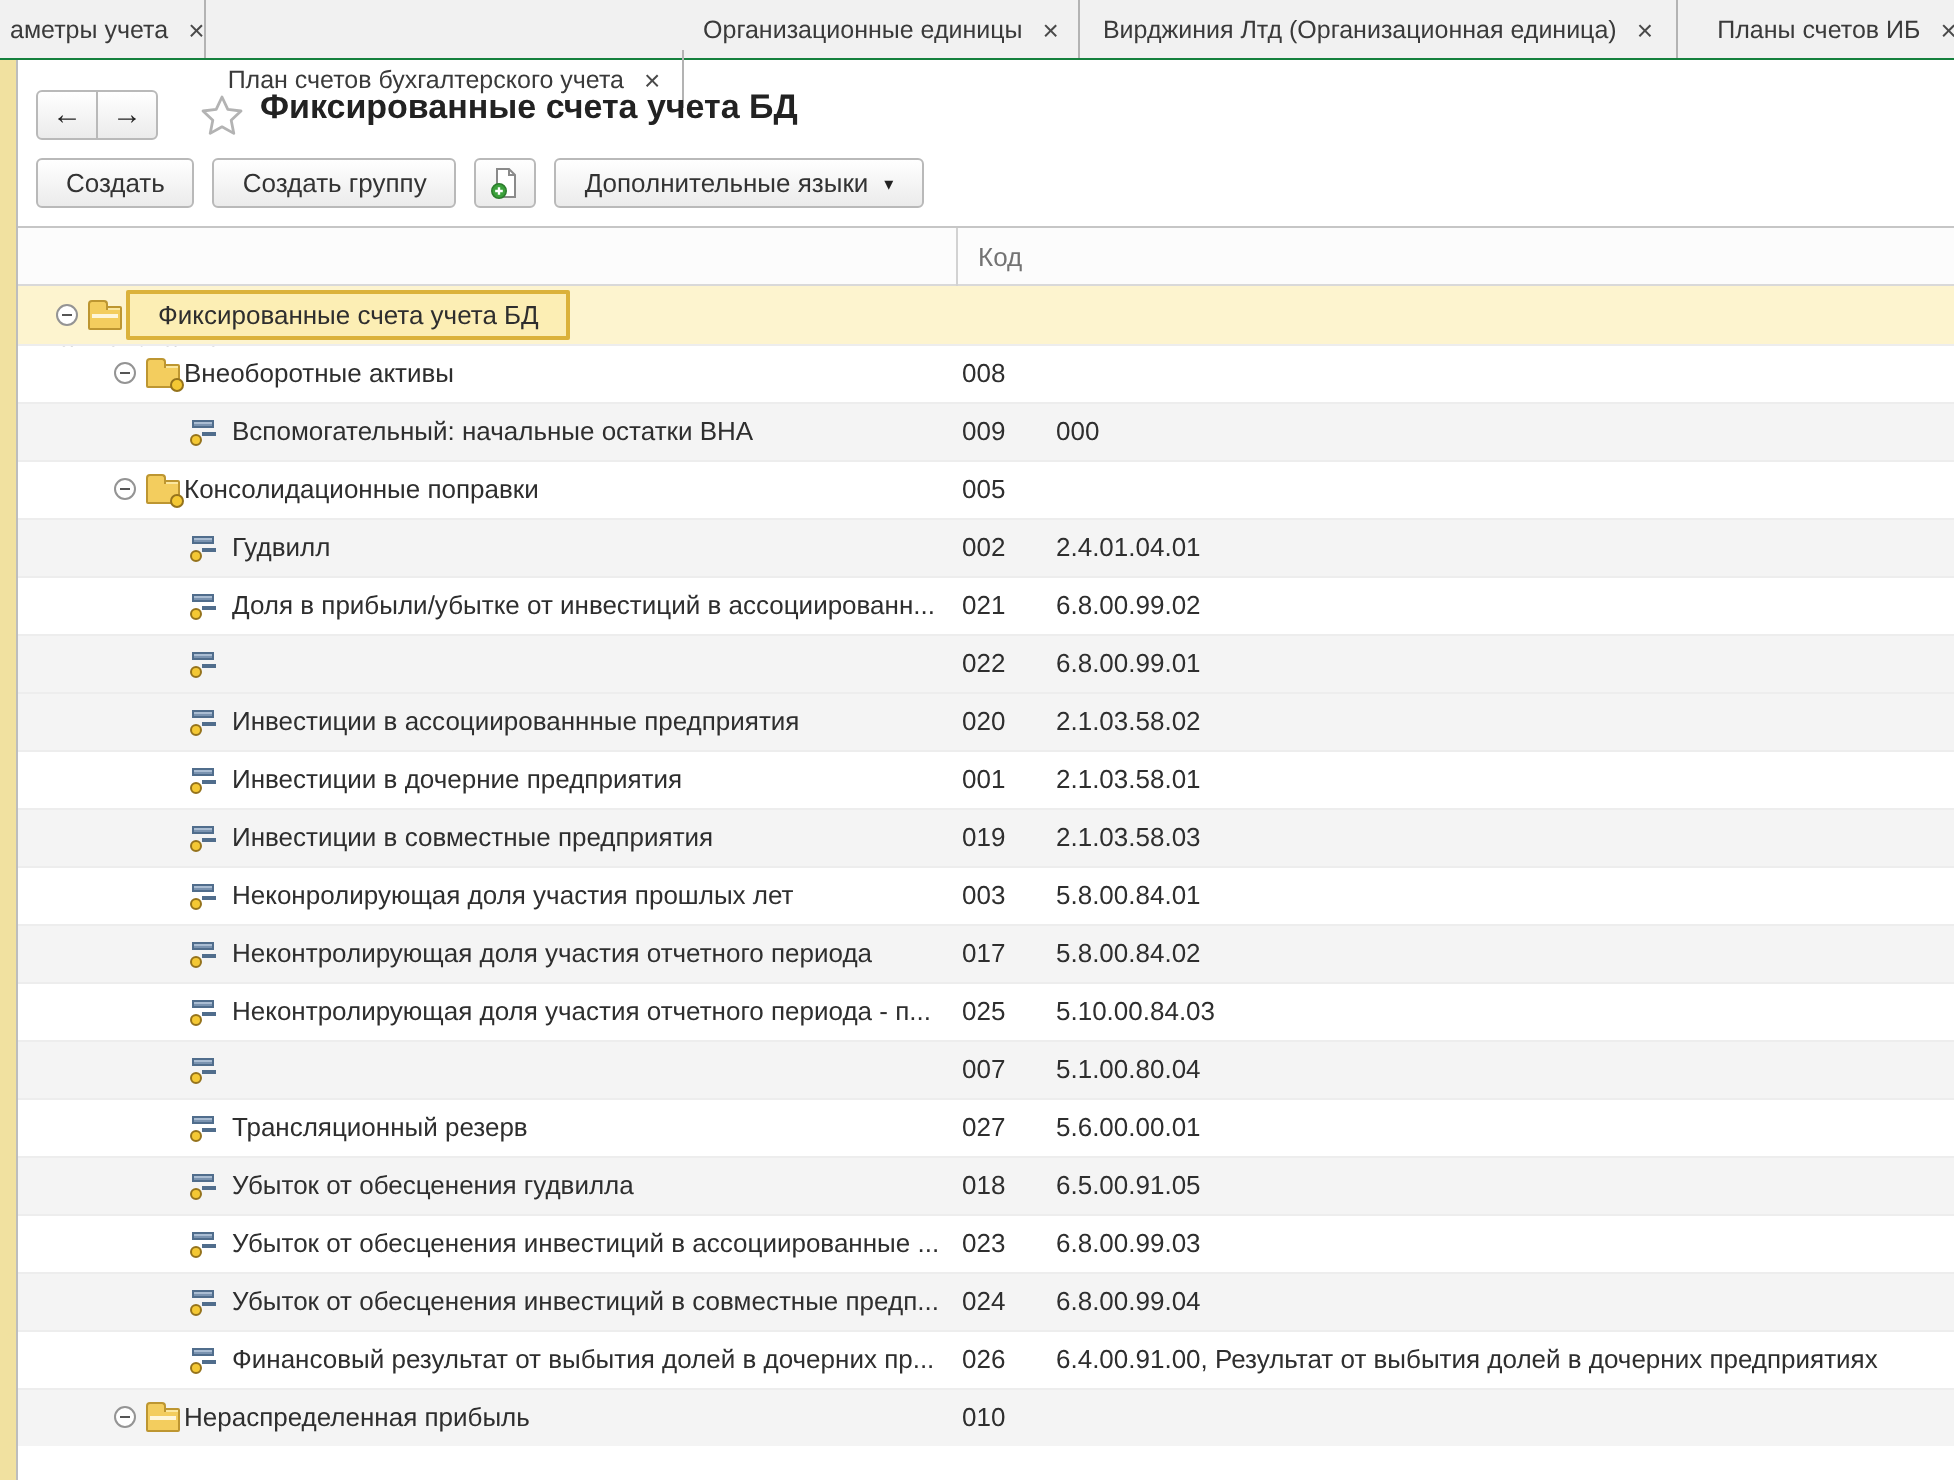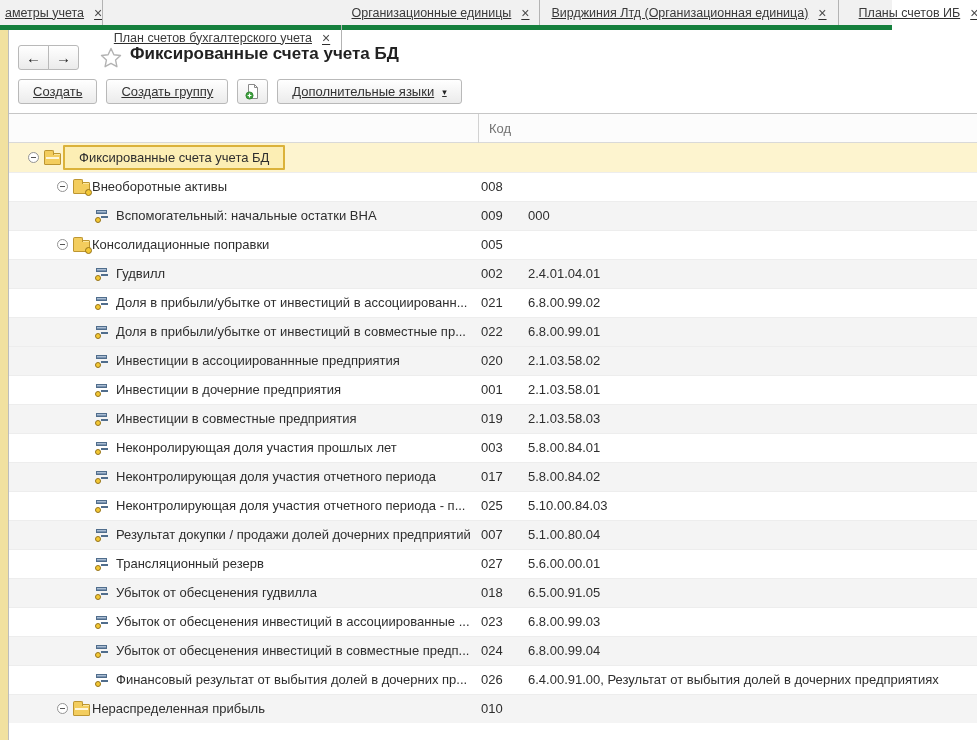--- a/index.html
+++ b/index.html
@@ -1,21 +1,21 @@
 <!DOCTYPE html>
 <html style="--accent-strip: #f1e1a0; --selection-bg: #fdf4cf; --selection-cell-bg: #fceeb4; --selection-border: #dbb23a; --stripe: #f4f4f4;"><head>
 <meta charset="utf-8">
 <style>
   * { margin:0; padding:0; box-sizing:border-box; }
   html,body { width:977px; height:740px; overflow:hidden; background:#fff;
               font-family:"Liberation Sans","DejaVu Sans",sans-serif; color:#2e2e2e; }
 
   
-  .tabbar { position:absolute; left:0; top:0; width:892px; height:30px;
-            background:#f1f1f1; border-bottom:5px solid #15803d; display:flex;text-decoration:underline; }
+  .tabbar { position:absolute; left:0; top:0; width:977px; height:30px;
+            background:#f1f1f1; border-bottom:1px solid #15803d; display:flex; }
   .tab { height:100%; display:flex; align-items:center; justify-content:center;
          border-right:1px solid #b3b3b3; font-size:12.5px; color:#3a3a3a;
          white-space:nowrap; overflow:hidden; flex:0 0 auto; cursor:default; }
   .tab:nth-child(1){ width:103px; justify-content:flex-start; padding-left:5px; }
   .tab:nth-child(2){ width:239px;margin-top:25px; }
   .tab:nth-child(3){ width:198px; }
   .tab:nth-child(4){ width:299px; }
   .tab:nth-child(5){ width:160px; }
   .tab-close { margin-left:10px; color:#4a4a4a; font-size:14px; line-height:1; }
 
@@ -29,21 +29,21 @@
          border-radius:3px; font-size:13px; color:#333; display:inline-flex;
          align-items:center; justify-content:center; padding:0 14px; cursor:default; }
   .nav-btn { width:31px; padding:0; font-size:15px; font-weight:bold; color:#222; }
   .nav-btn.back { border-radius:3px 0 0 3px; }
   .nav-btn.fwd  { border-radius:0 3px 3px 0; margin-left:-1px; }
   .star { position:absolute; left:99px; top:46px; width:24px; height:24px; }
   .page-title { position:absolute; left:130px; top:44px; font-size:17px;
                 font-weight:bold; color:#222; white-space:nowrap; }
 
   
-  .toolbar { position:absolute; left:18px; top:79px; display:flex; gap:9px;text-decoration:underline; }
+  .toolbar { position:absolute; left:18px; top:79px; display:flex; gap:9px; }
   .icon-btn { width:31px; padding:0; }
   .caret { font-size:9px; margin-left:8px; color:#222; }
 
   
   .table { position:absolute; left:9px; top:113px; width:968px; height:627px; }
   .thead { position:relative; height:30px; border-top:1px solid #c6c6c6;
            border-bottom:1px solid #d9d9d9; background:#fcfcfc; }
   .th { position:absolute; top:0; line-height:29px; font-size:13px; color:#737373; white-space:nowrap; }
   .th.name-h { left:11px;margin-top:40px; }
   .th.code-h { left:480px; }
@@ -213,21 +213,20 @@
         <span class="name">Доля в прибыли/убытке от инвестиций в ассоциированн...</span>
         <span class="code">021</span>
         <span class="accounts">6.8.00.99.02</span>
       </div>
       <div class="row lvl2 stripe">
         <span class="node-icon acc">
           <i class="b1"></i>
           <i class="b2"></i>
           <i class="ball"></i>
         </span>
-        <span class="name">Доля в прибыли/убытке от инвестиций в совместные пр...</span>
         <span class="code">022</span>
         <span class="accounts">6.8.00.99.01</span>
       </div>
       <div class="row lvl2 stripe">
         <span class="node-icon acc">
           <i class="b1"></i>
           <i class="b2"></i>
           <i class="ball"></i>
         </span>
         <span class="name">Инвестиции в ассоциированнные предприятия</span>
@@ -283,21 +282,20 @@
         <span class="name">Неконтролирующая доля участия отчетного периода - п...</span>
         <span class="code">025</span>
         <span class="accounts">5.10.00.84.03</span>
       </div>
       <div class="row lvl2 stripe">
         <span class="node-icon acc">
           <i class="b1"></i>
           <i class="b2"></i>
           <i class="ball"></i>
         </span>
-        <span class="name">Результат докупки / продажи долей дочерних предприятий</span>
         <span class="code">007</span>
         <span class="accounts">5.1.00.80.04</span>
       </div>
       <div class="row lvl2">
         <span class="node-icon acc">
           <i class="b1"></i>
           <i class="b2"></i>
           <i class="ball"></i>
         </span>
         <span class="name">Трансляционный резерв</span>

